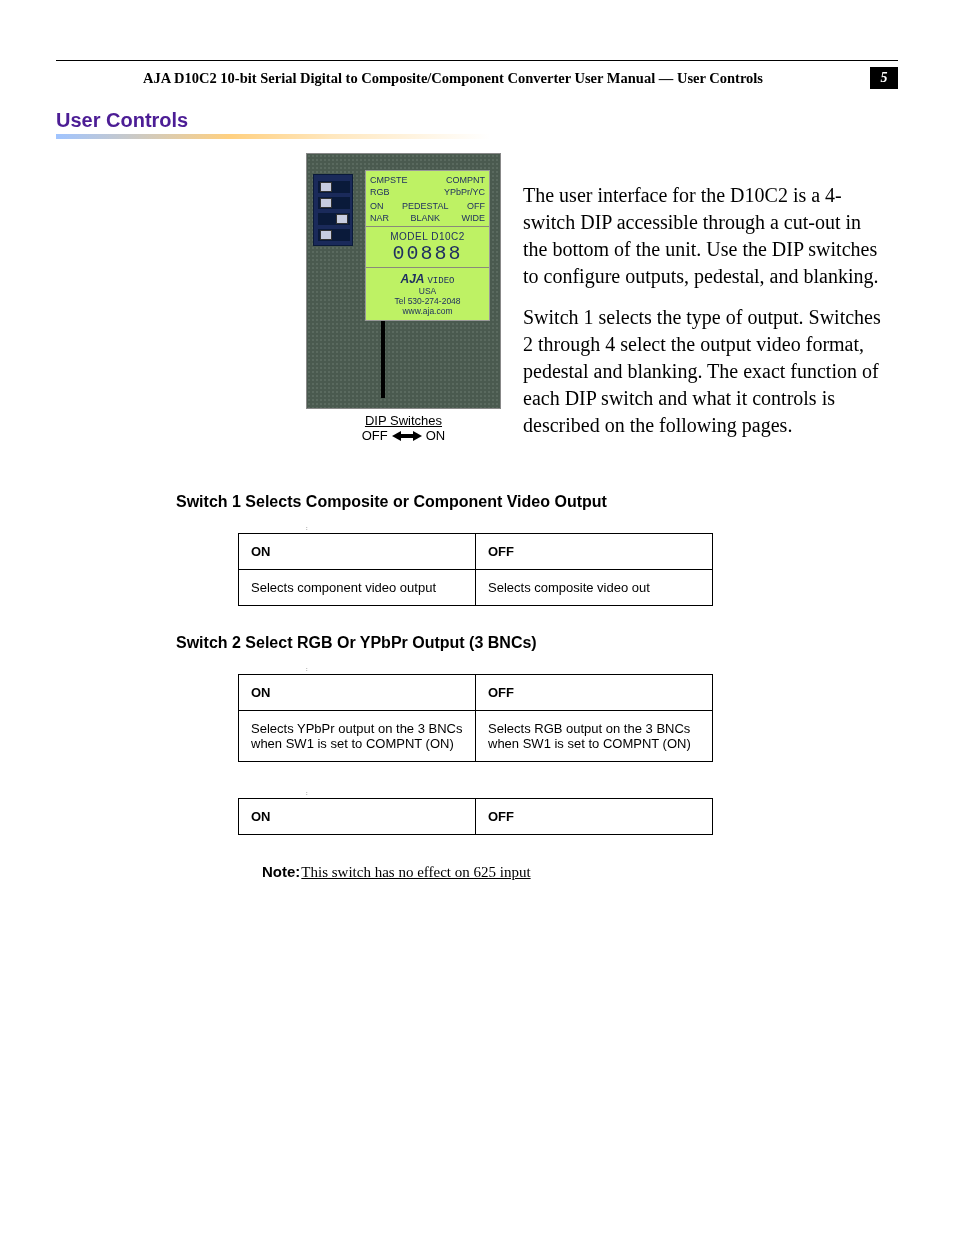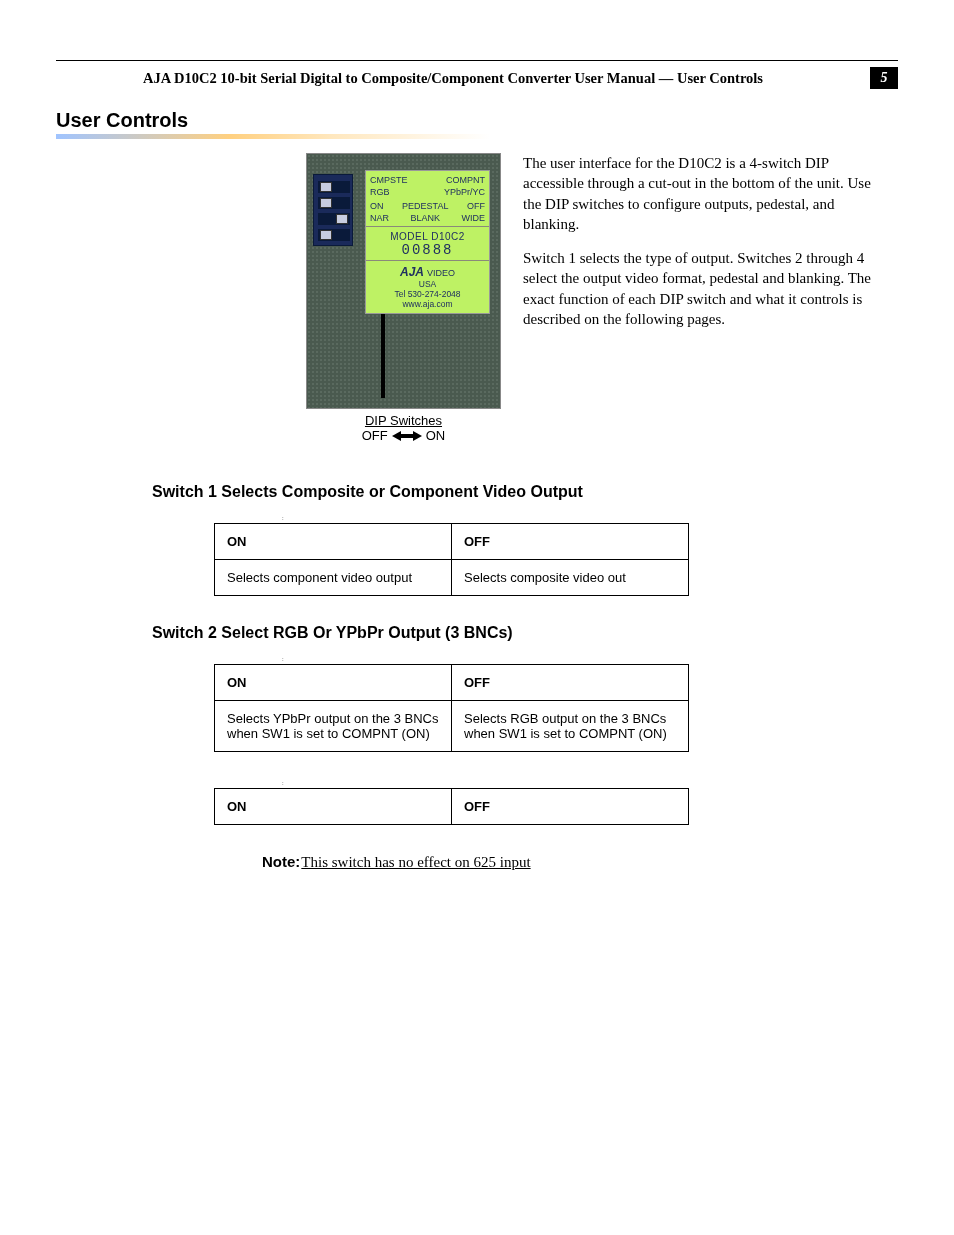--- a/index.html
+++ b/index.html
@@ -38,21 +38,21 @@
     font-style: italic;
     font-size: 14px;
     padding: 3px 10px;
     min-width: 28px;
     text-align: center;
   }
   .section-title {
     font-family: Arial, Helvetica, sans-serif;
     font-weight: bold;
     font-size: 20px;
-    color: #000000;
+    color: #4c1d95;
     margin-bottom: 2px;
   }
   .gradient-rule {
     height: 5px;
     background: linear-gradient(to right, #a0c4ff 0%, #ffd080 28%, #ffe8c0 45%, #ffffff 70%);
     margin-bottom: 14px;
     width: 620px;
   }
   .top-block {
     display: flex;
@@ -105,23 +105,23 @@
     grid-template-columns: 1fr 1fr;
     font-size: 9px;
     padding: 3px 4px 2px 4px;
   }
   .label-grid span { padding: 1px 0; }
   .label-grid .l { text-align: left; }
   .label-grid .r { text-align: right; }
   .label-row3 { display:flex; justify-content: space-between; padding: 1px 4px; font-size:9px;}
   .label-divider { border-top: 1px solid #8a8a7a; margin: 2px 0; }
   .label-model { font-size: 10px; letter-spacing: 0.5px; padding-top:2px; }
-  .label-serial { font-family: 'Courier New', monospace; font-size: 14px; letter-spacing: 2px; }
+  .label-serial { font-family: 'Courier New', monospace; font-size: 20px; letter-spacing: 2px; }
   .label-brand { font-style: italic; font-weight: bold; font-size: 12px; padding-top:2px;}
-  .label-brand .vid { font-style: normal; font-weight: normal; font-size:9px; }
+  .label-brand .vid { font-style: normal; font-weight: normal; font-size:9px;font-family:Liberation Mono, monospace; }
   .label-small { font-size: 8.5px; }
   .arrow-up {
     position: absolute;
     left: 70px; top: 106px;
     width: 0; height: 0;
     border-left: 6px solid transparent;
     border-right: 6px solid transparent;
     border-bottom: 18px solid #000;
   }
   .arrow-up::after{
@@ -145,27 +145,28 @@
     display:inline-block; width:30px; height:12px; position:relative;
   }
   .dbl-arrow::before, .dbl-arrow::after {
     content:""; position:absolute; top:1px; width:0; height:0;
     border-top:5px solid transparent; border-bottom:5px solid transparent;
   }
   .dbl-arrow::before { left:0; border-right:9px solid #000; }
   .dbl-arrow::after { right:0; border-left:9px solid #000; }
   .dbl-arrow .bar { position:absolute; top:4px; left:8px; right:8px; height:4px; background:#000; }
   .body-text {
-    font-size: 15px;
+    font-size: 20px;
     line-height: 1.35;
     width: 360px;
+    margin-top: 29px;
   }
   .body-text p { margin-bottom: 14px; }
   .subsection {
-    margin-left: 96px;
+    margin-left: 120px;
     margin-bottom: 28px;
   }
   .sub-title {
     font-family: Arial, Helvetica, sans-serif;
     font-weight: bold;
     font-size: 16px;
     margin-bottom: 14px;
   }
   table.switch {
     border-collapse: collapse;

